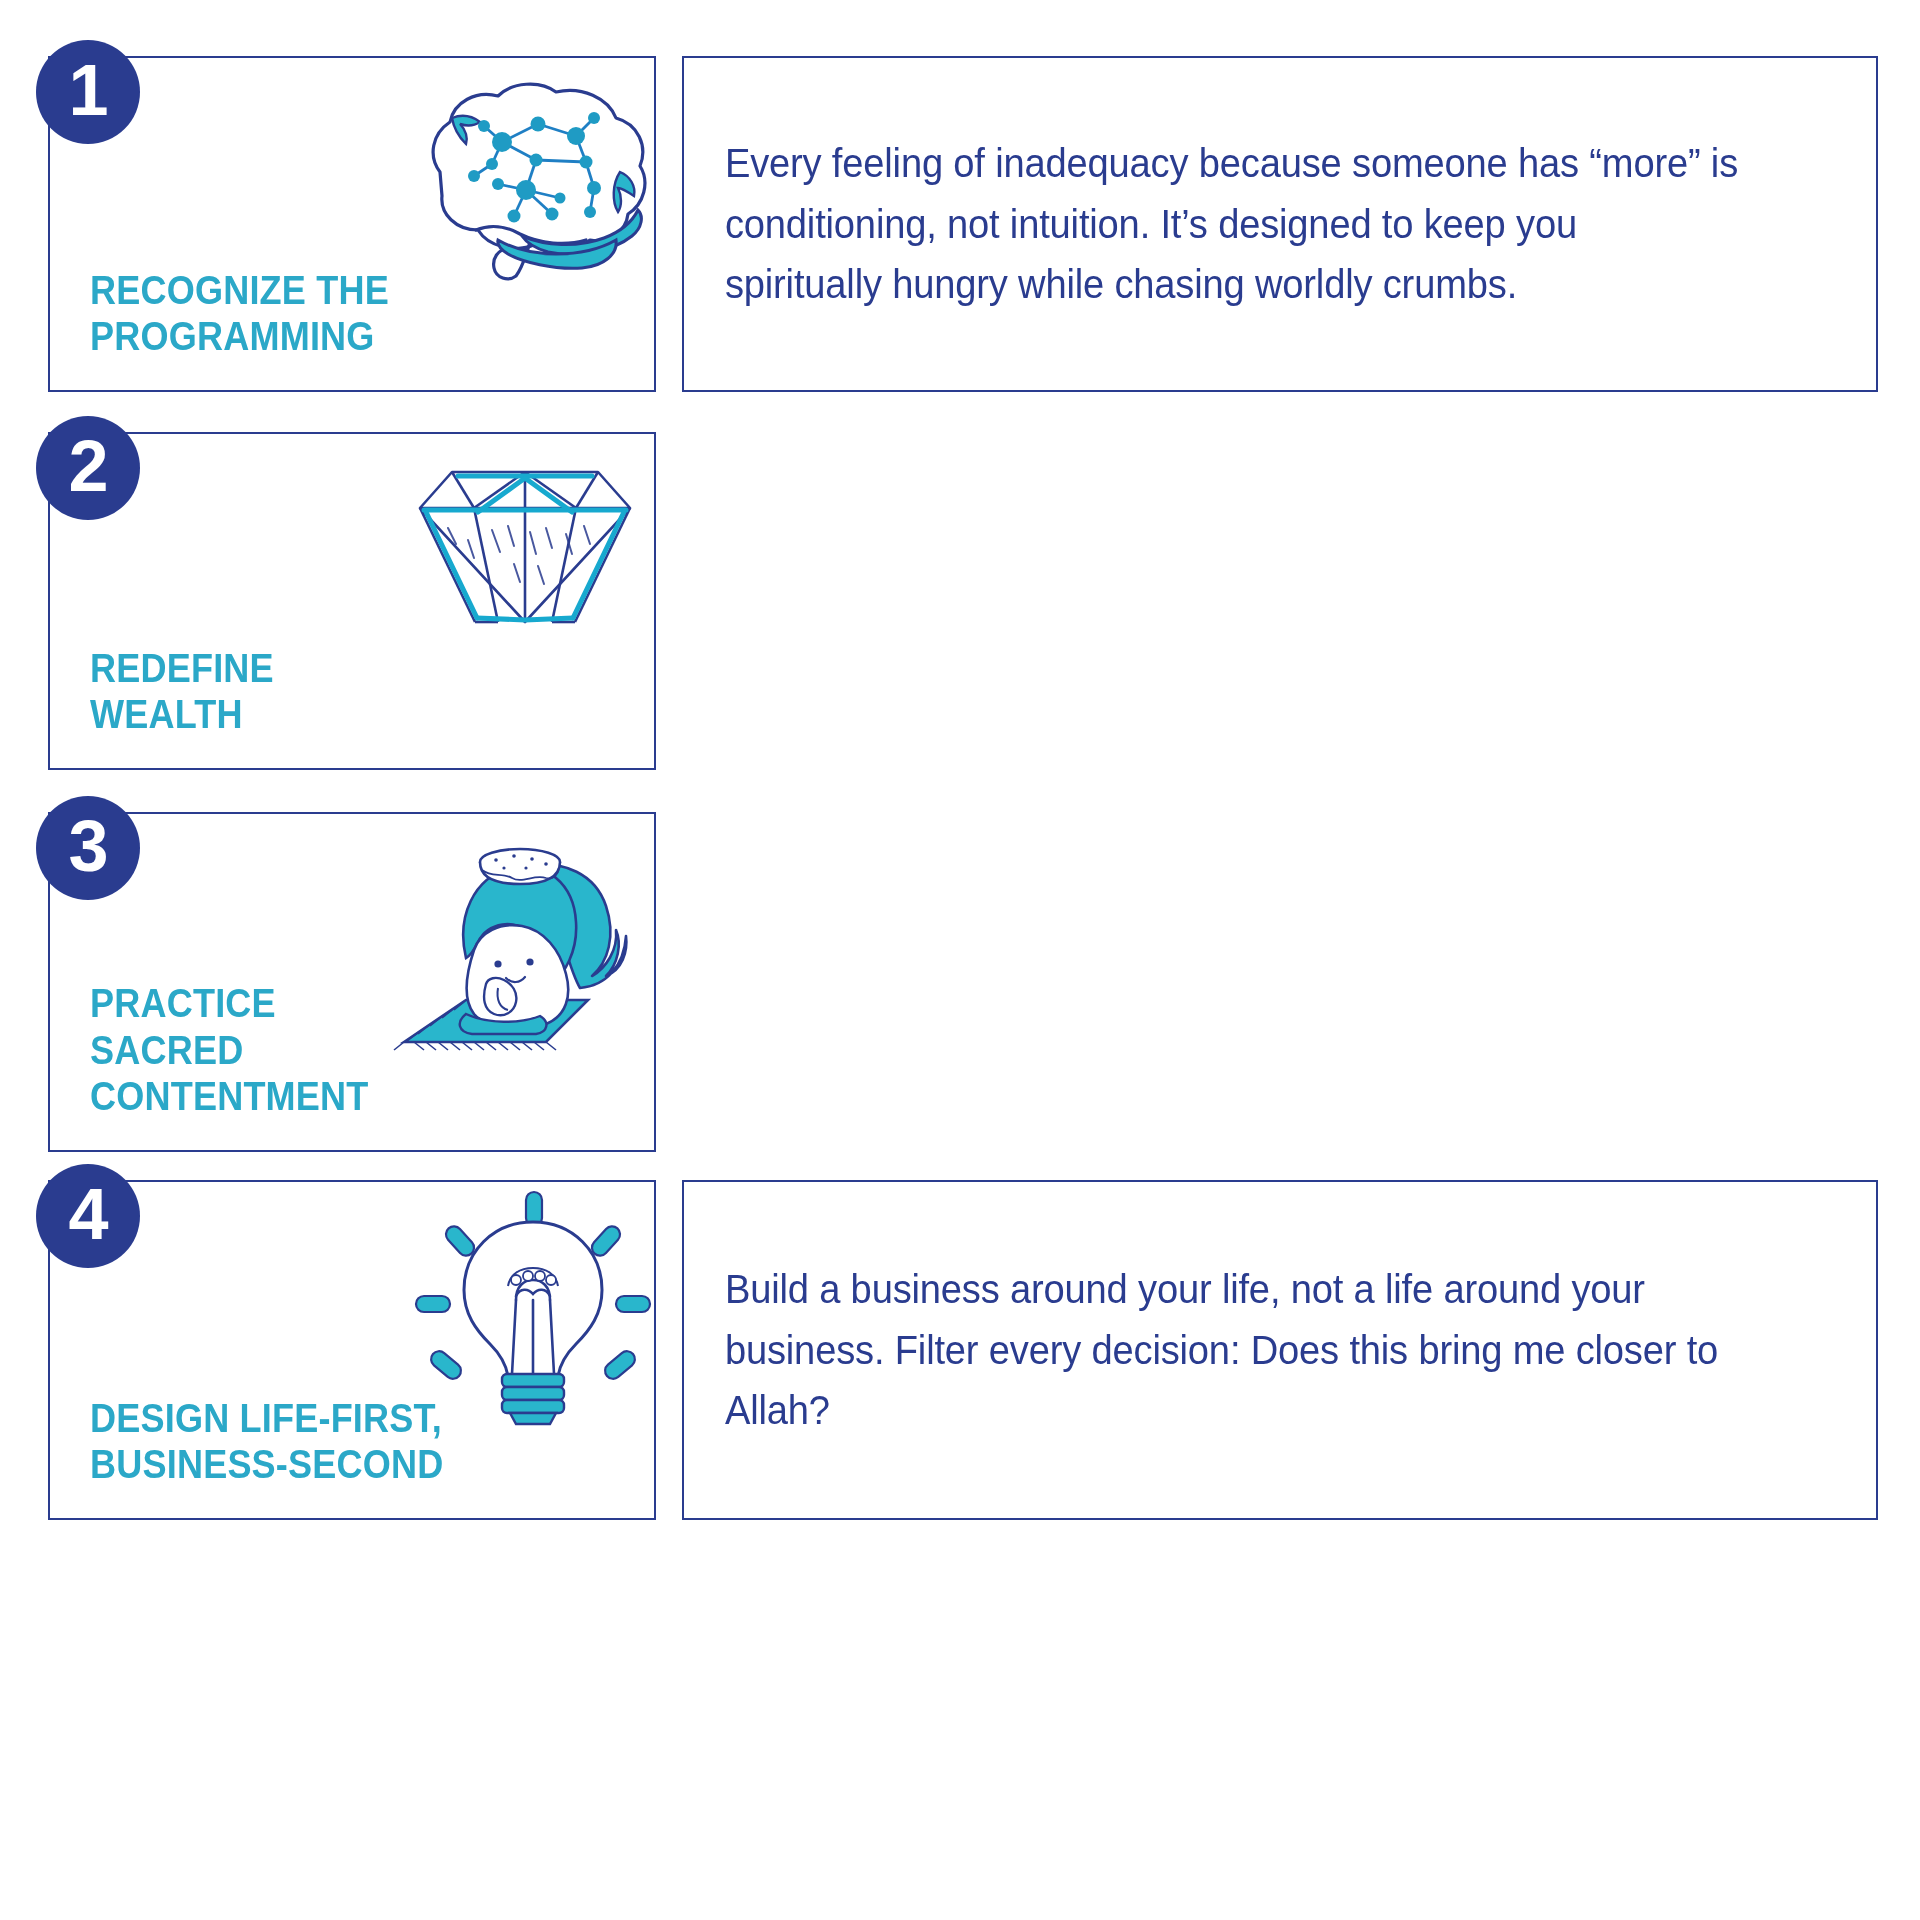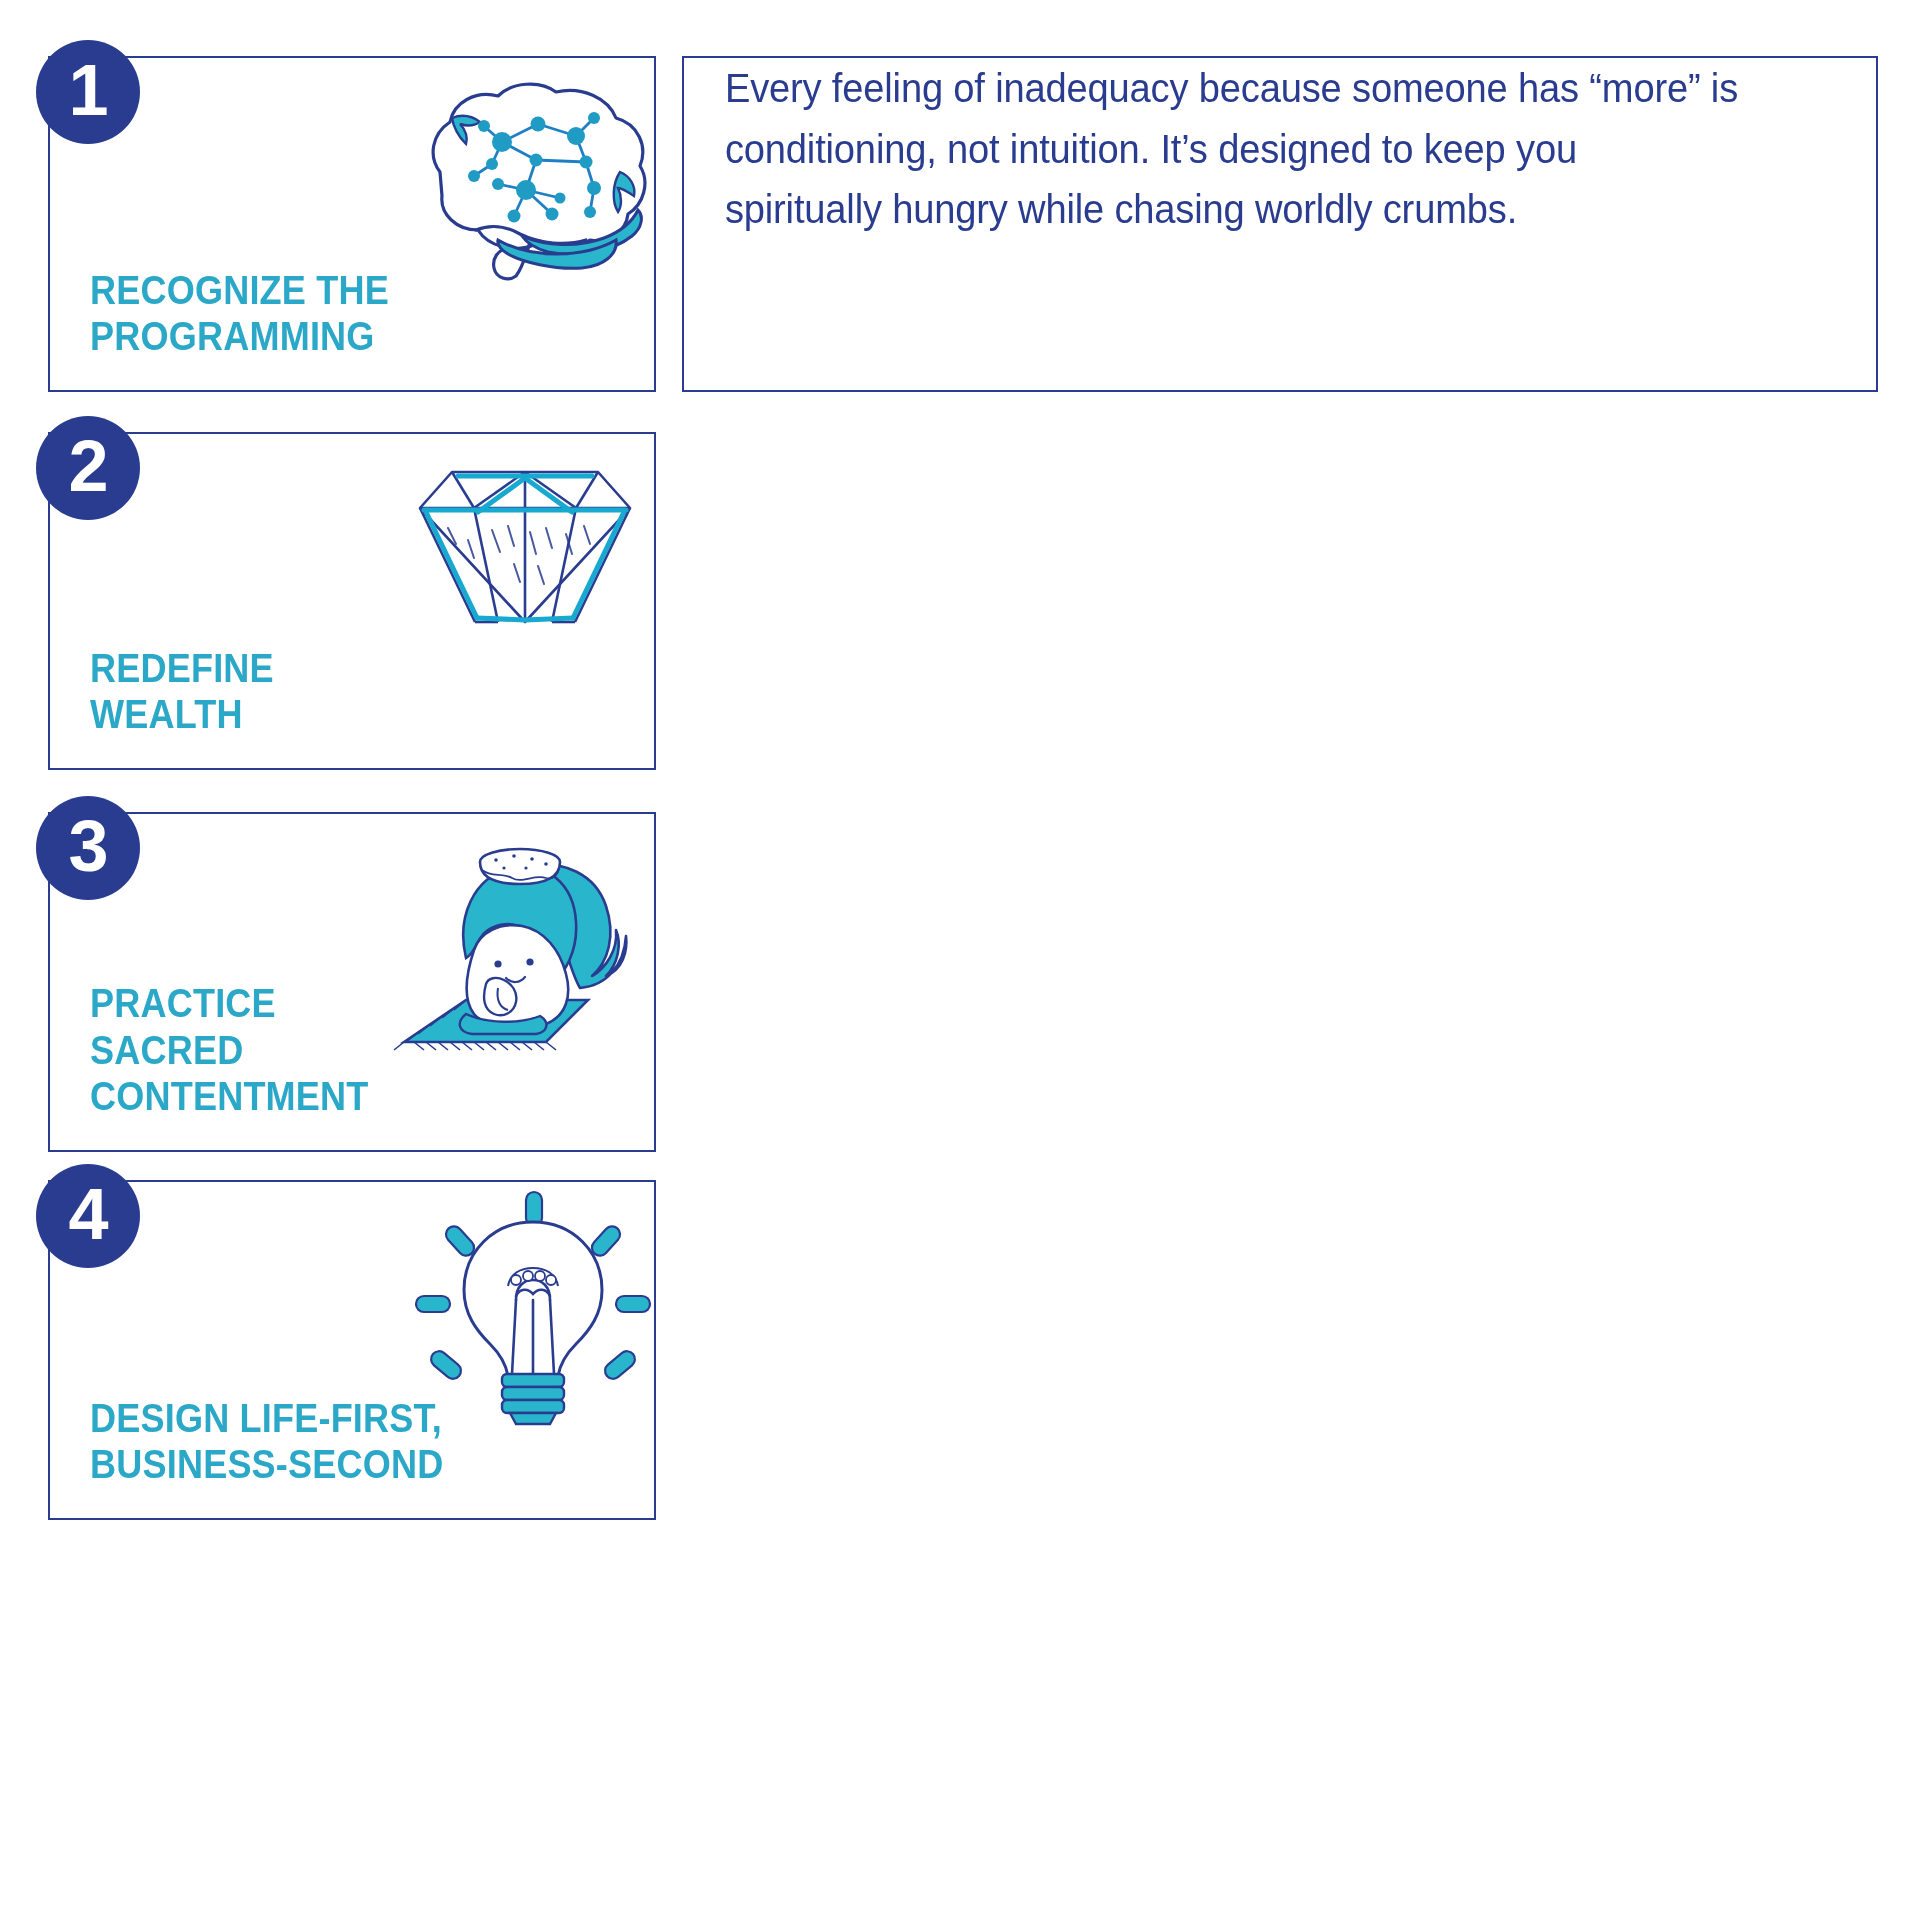--- a/index.html
+++ b/index.html
@@ -77,20 +77,21 @@
   
   .right-card {
     position: absolute;
     left: 682px;
     top: 0;
     width: 1196px;
     height: 100%;
     border: 2px solid #2A3C8F;
     background: #ffffff;
     display: flex;
+    align-items: center;
   }
 
   .body-text {
     color: #2A3C8F;
     font-family: "Liberation Sans", sans-serif;
     font-size: 41px;
     line-height: 1.48;
     letter-spacing: -0.2px;
     padding: 0 52px 0 44px;
     transform: scaleX(0.93);
@@ -352,15 +353,18 @@
           <rect x="104" y="199" width="62" height="13" rx="5" fill="#29B6CC"></rect>
           <rect x="104" y="212" width="62" height="13" rx="5" fill="#29B6CC"></rect>
           <path d="M112 225 L158 225 L152 236 L118 236 Z" fill="#29B6CC"></path>
         </g>
       </svg>
 
       <div class="heading">DESIGN LIFE-FIRST,
 BUSINESS-SECOND</div>
     </div>
 
+    <div class="right-card">
+      <p class="body-text">Build a business around your life, not a life around your business. Filter every decision: Does this bring me closer to Allah?</p>
+    </div>
   </div>
 
 </div>
 
 </body></html>

